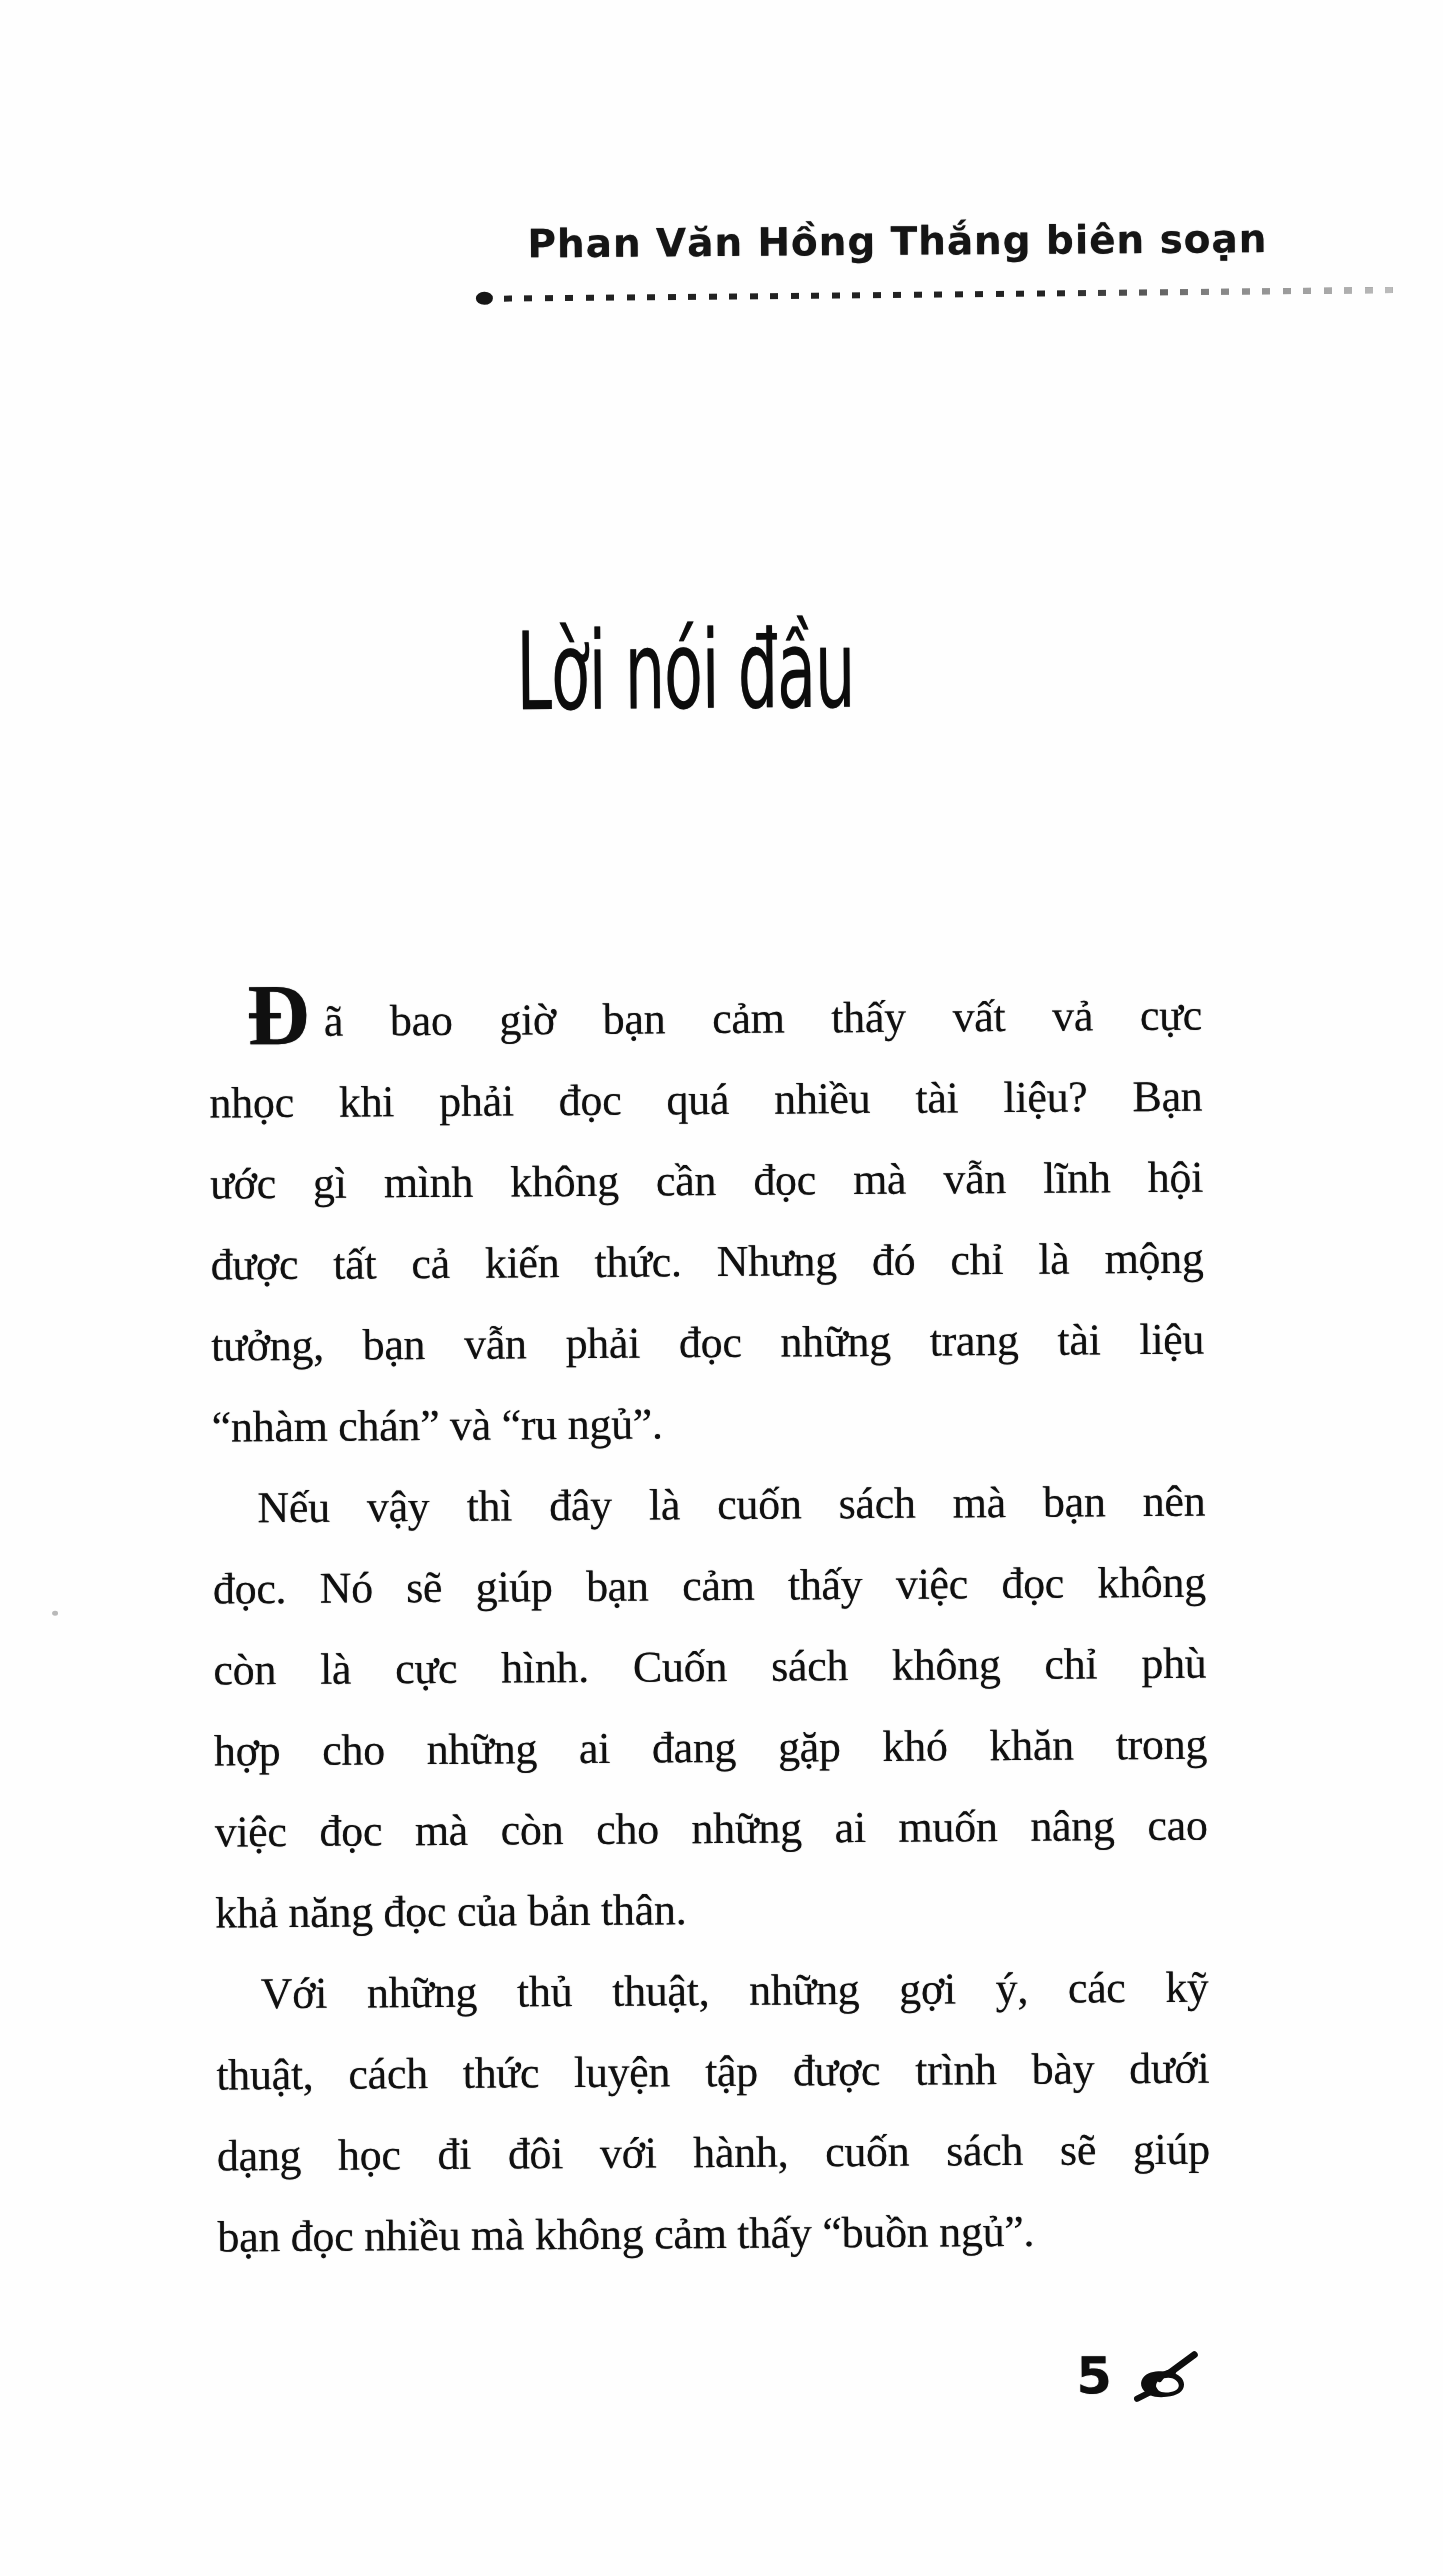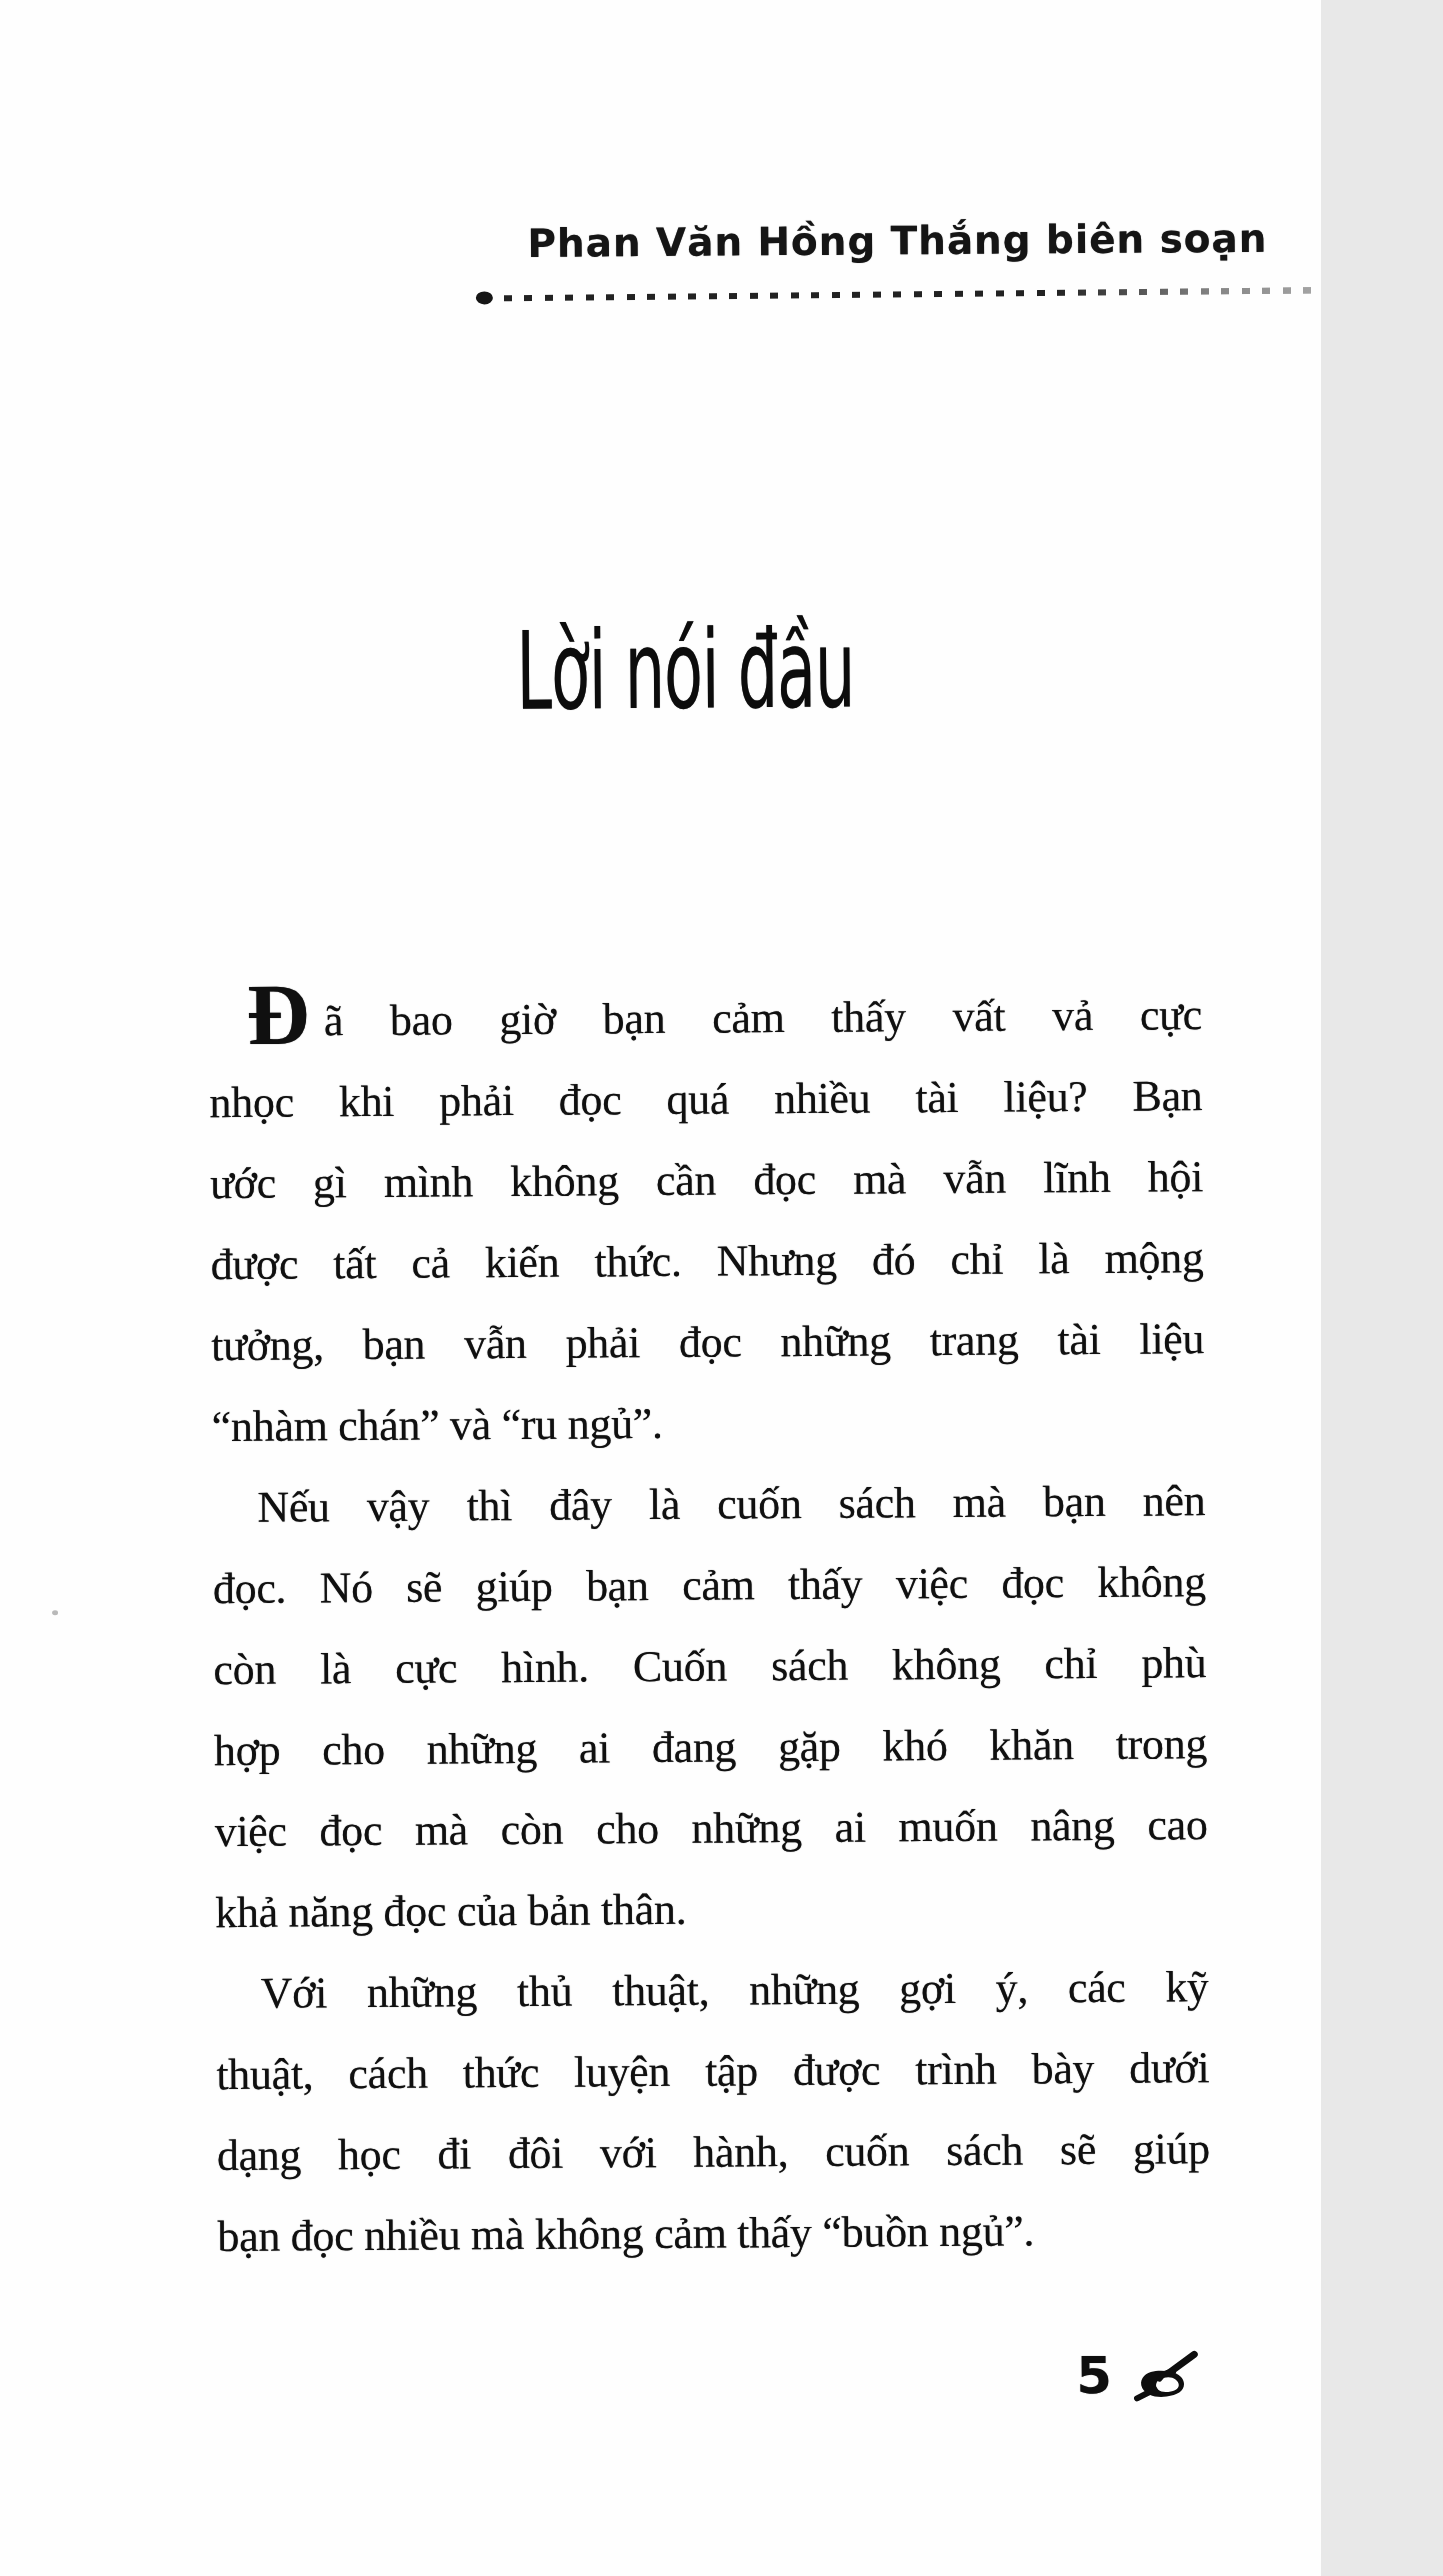--- a/index.html
+++ b/index.html
@@ -1,18 +1,18 @@
 <!DOCTYPE html>
 <html style="font-size:14px"><head>
 <meta charset="utf-8">
 <style>
   html,body{margin:0;padding:0;background:#e8e8e8;}
   #page{
     position:relative;
-    width:1321px;height:2576px;
+    width:1443px;height:2576px;
     background:#fefefe;
     overflow:hidden;
     font-family:"Liberation Serif", serif;
     color:#101010;
   }
   
   #printed{
     position:absolute;inset:0;
     transform:rotate(-0.4deg);
     transform-origin:50% 40%;

